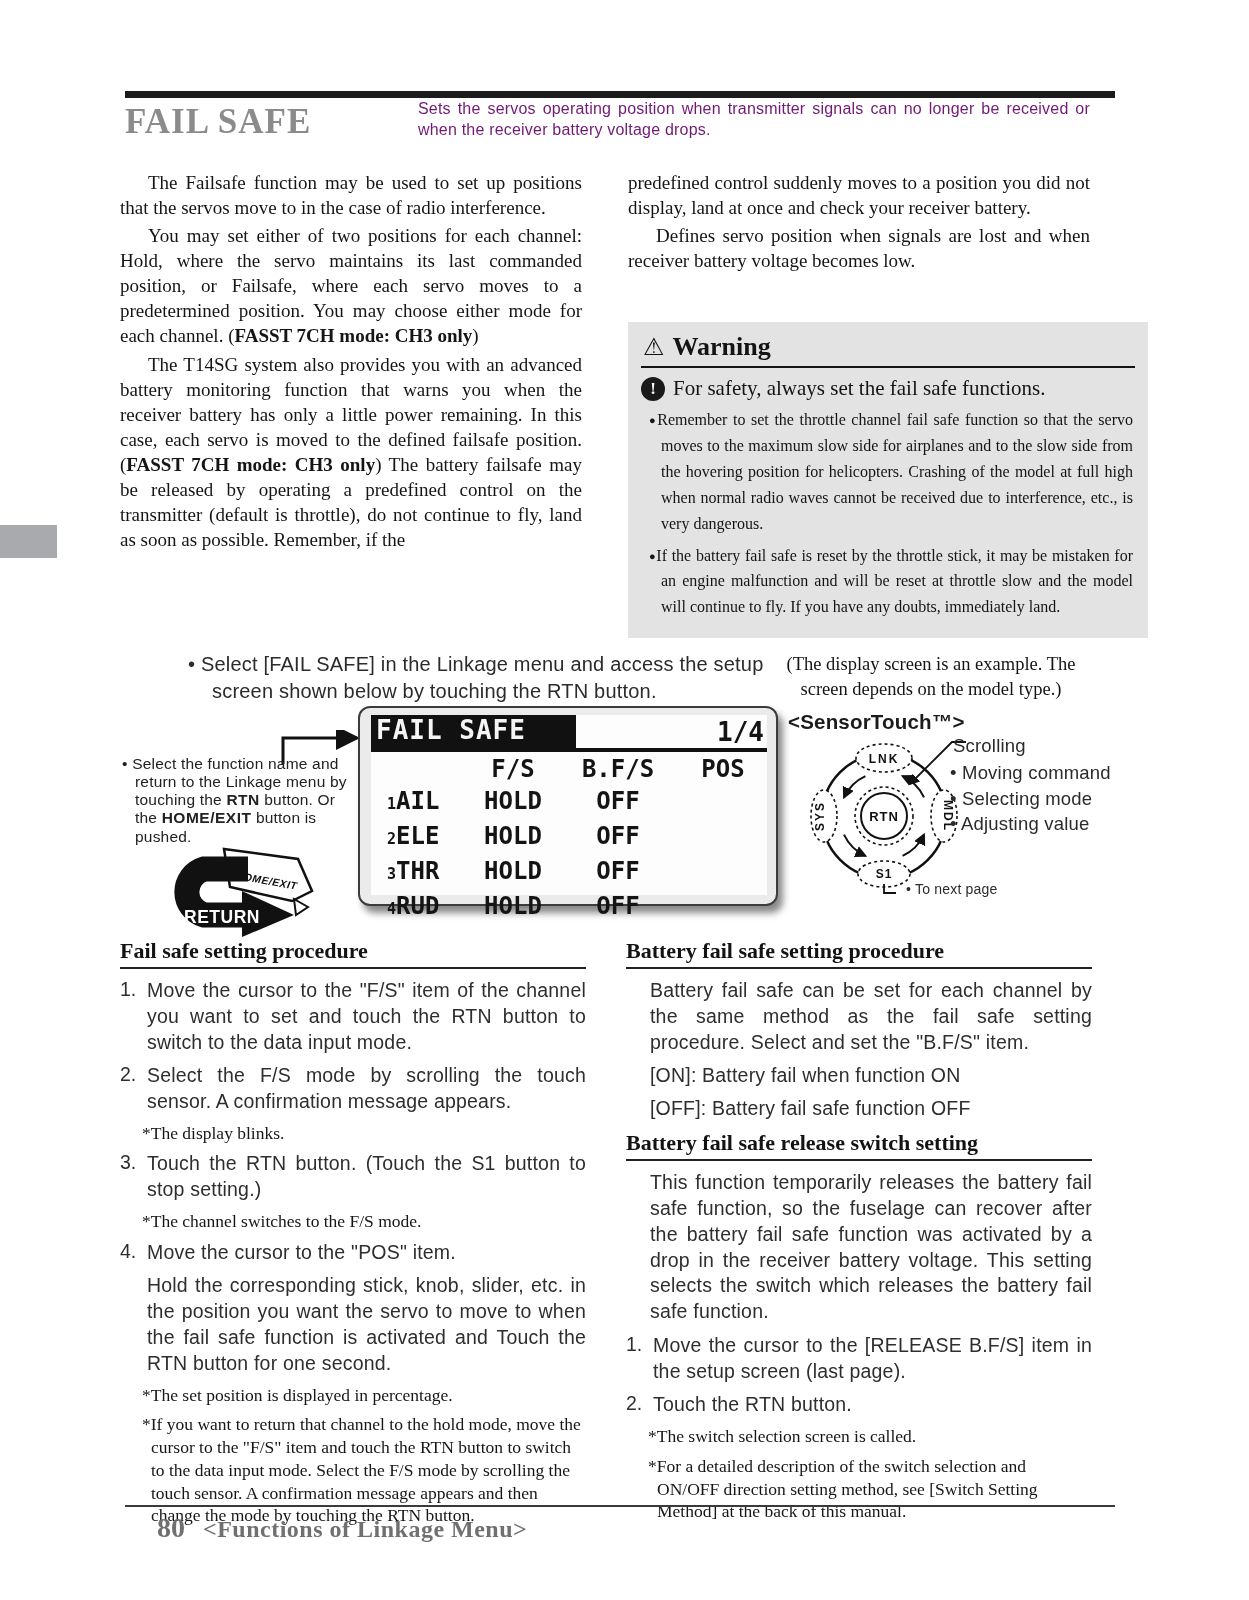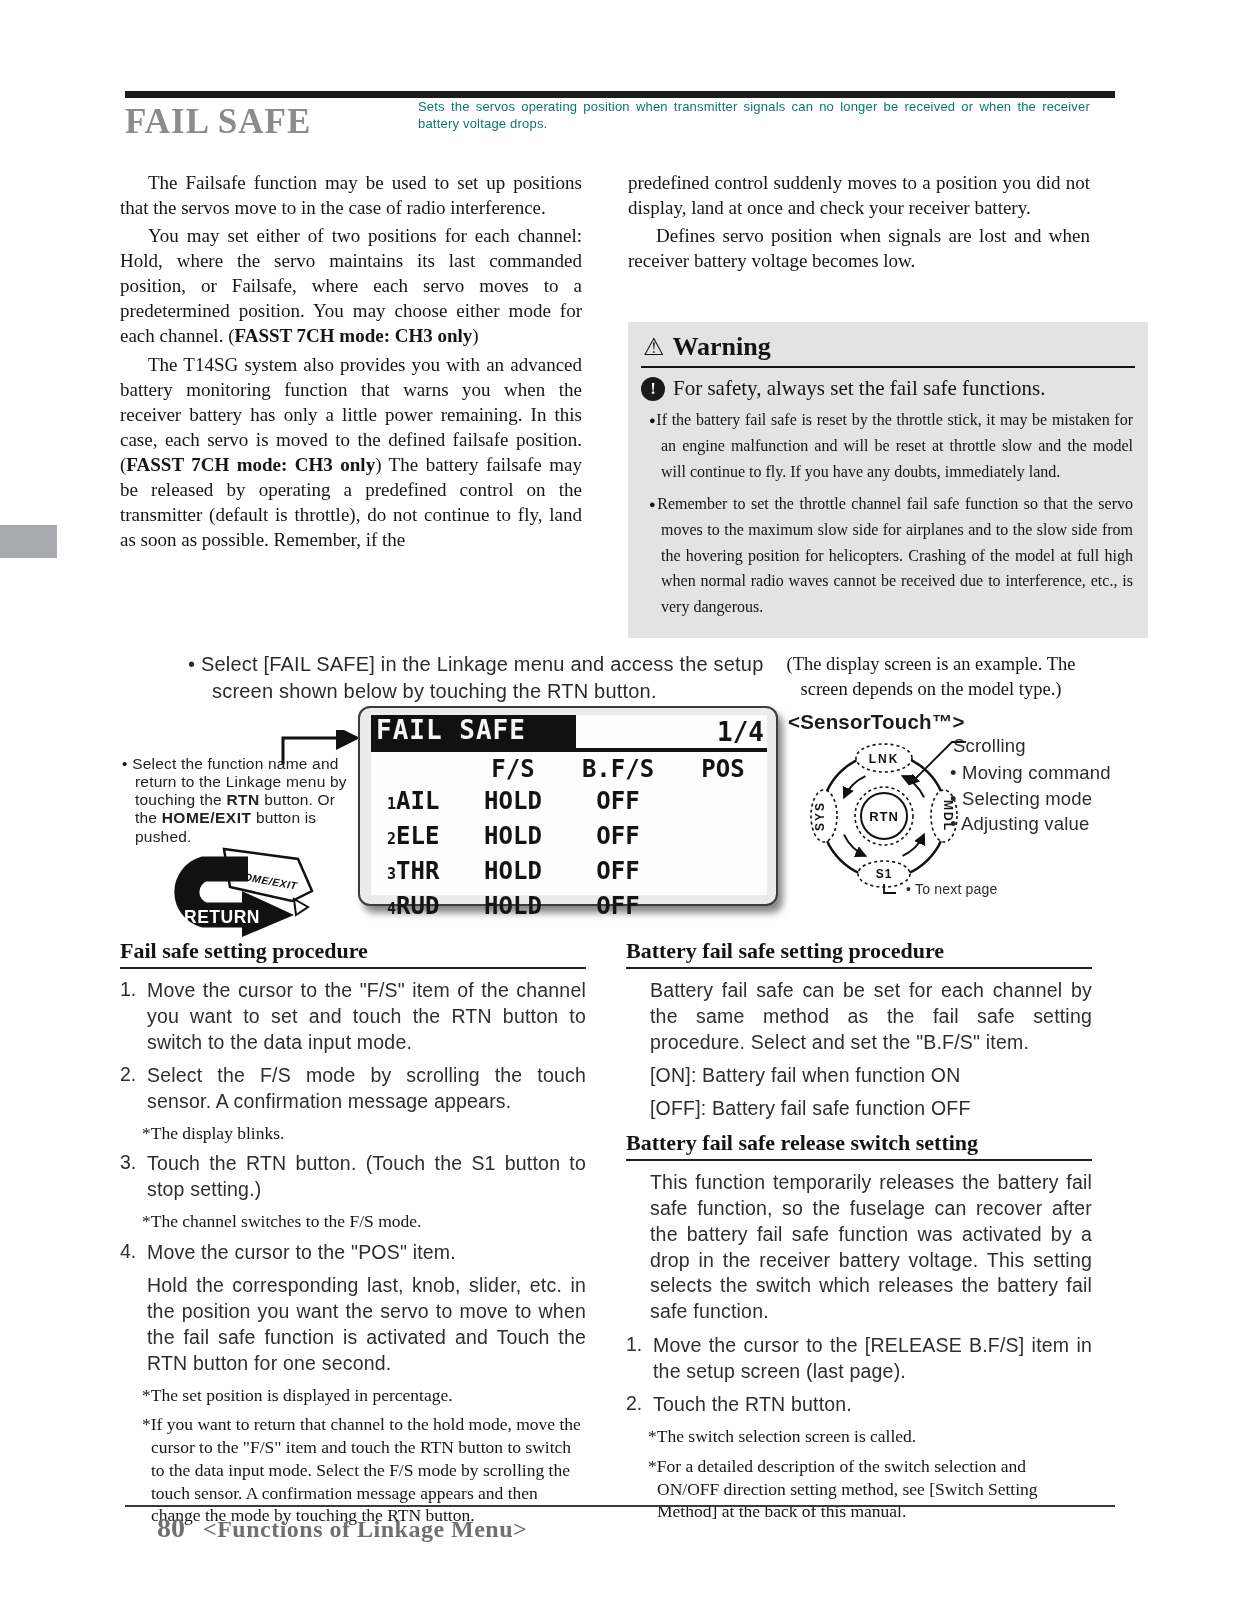--- a/index.html
+++ b/index.html
@@ -5,21 +5,21 @@
   html,body{margin:0;padding:0;background:#fff;}
   #page{position:relative;width:1249px;height:1600px;background:#ffffff;overflow:hidden;
         font-family:"Liberation Serif",serif;color:#111;}
   .abs{position:absolute;}
   .s{font-family:"Liberation Serif",serif;color:#151515;}
   .g{font-family:"Liberation Sans",sans-serif;color:#2e2e2e;letter-spacing:0.2px;}
   .b{font-weight:bold;}
   
   .topbar{left:125px;top:91px;width:990px;height:7px;background:#1c1c1c;}
   .hd-title{left:125px;top:102px;font-size:35px;font-weight:bold;color:#8b8b8b;letter-spacing:1px;}
-  .hd-sub{left:418px;top:98px;width:672px;font-size:13px;line-height:1.33;color:#0f766e;text-align:justify;}
+  .hd-sub{left:418px;top:98px;width:672px;font-size:16px;line-height:1.33;color:#701a75;text-align:justify;}
   
   .col{width:462px;font-size:19px;line-height:1.32;text-align:justify;}
   .col p{margin:0 0 3px 0;}
   .col p.ind{text-indent:28px;}
   .col-l{left:120px;top:170px;}
   .col-r{left:628px;top:170px;}
   
   .warnbox{left:628px;top:322px;width:520px;background:#e3e3e3;padding:8px 13px 12px 13px;box-sizing:border-box;}
   .warn-head{font-size:26px;font-weight:bold;color:#141414;padding:2px 0 4px 2px;border-bottom:2px solid #141414;}
   .warn-tri{font-weight:normal;font-size:24px;margin-right:8px;}
@@ -100,22 +100,22 @@
     <p>predefined control suddenly moves to a position you did not display, land at once and check your receiver battery.</p>
     <p class="ind">Defines servo position when signals are lost and when receiver battery voltage becomes low.</p>
   </div>
 
   <div class="abs warnbox s">
     <div class="warn-head"><span class="warn-tri">⚠</span><span>Warning</span></div>
     <div class="warn-lead">
       <span class="excl">!</span>
       <span>For safety, always set the fail safe functions.</span>
     </div>
+    <div class="warn-blt"><span class="blt">●</span><span>Remember to set the throttle channel fail safe function so that the servo moves to the maximum slow side for airplanes and to the slow side from the hovering position for helicopters. Crashing of the model at full high when normal radio waves cannot be received due to interference, etc., is very dangerous.</span></div>
     <div class="warn-blt"><span class="blt">●</span><span>If the battery fail safe is reset by the throttle stick, it may be mistaken for an engine malfunction and will be reset at throttle slow and the model will continue to fly. If you have any doubts, immediately land.</span></div>
-    <div class="warn-blt"><span class="blt">●</span><span>Remember to set the throttle channel fail safe function so that the servo moves to the maximum slow side for airplanes and to the slow side from the hovering position for helicopters. Crashing of the model at full high when normal radio waves cannot be received due to interference, etc., is very dangerous.</span></div>
   </div>
 
   <div class="abs graytab"></div>
 
   <div class="abs fig-bullet g"><span>•</span> <span>Select [FAIL SAFE] in the Linkage menu and access the setup screen shown below by touching the RTN button.</span></div>
 
   <svg class="abs conn" width="96" height="42" viewBox="0 0 96 42">
     <defs>
         <marker id="ah1" markerWidth="10" markerHeight="10" refX="7" refY="4" orient="auto">
           <path d="M0,0 L8,4 L0,8 z" fill="#111"></path>
@@ -236,21 +236,21 @@
     <div class="note s">*The display blinks.</div>
     <div class="step">
         <span class="n">3.</span>
         <div class="t g">Touch the RTN button. (Touch the S1 button to stop setting.)</div>
       </div>
     <div class="note s">*The channel switches to the F/S mode.</div>
     <div class="step">
         <span class="n">4.</span>
         <div class="t g">Move the cursor to the "POS" item.</div>
       </div>
-    <div class="subpara g">Hold the corresponding last, knob, slider, etc. in the position you want the servo to move to when the fail safe function is activated and Touch the RTN button for one second.</div>
+    <div class="subpara g">Hold the corresponding stick, knob, slider, etc. in the position you want the servo to move to when the fail safe function is activated and Touch the RTN button for one second.</div>
     <div class="note s">*The set position is displayed in percentage.</div>
     <div class="note s">*If you want to return that channel to the hold mode, move the cursor to the "F/S" item and touch the RTN button to switch to the data input mode. Select the F/S mode by scrolling the touch sensor. A confirmation message appears and then change the mode by touching the RTN button.</div>
   </div>
 
   <div class="abs proc proc-r">
     <div class="proc-head">Battery fail safe setting procedure</div>
     <div class="plain g">Battery fail safe can be set for each channel by the same method as the fail safe setting procedure. Select and set the "B.F/S" item.</div>
     <div class="onoff g">[ON]: Battery fail when function ON</div>
     <div class="onoff g">[OFF]: Battery fail safe function OFF</div>
     <div class="proc-head">Battery fail safe release switch setting</div>

